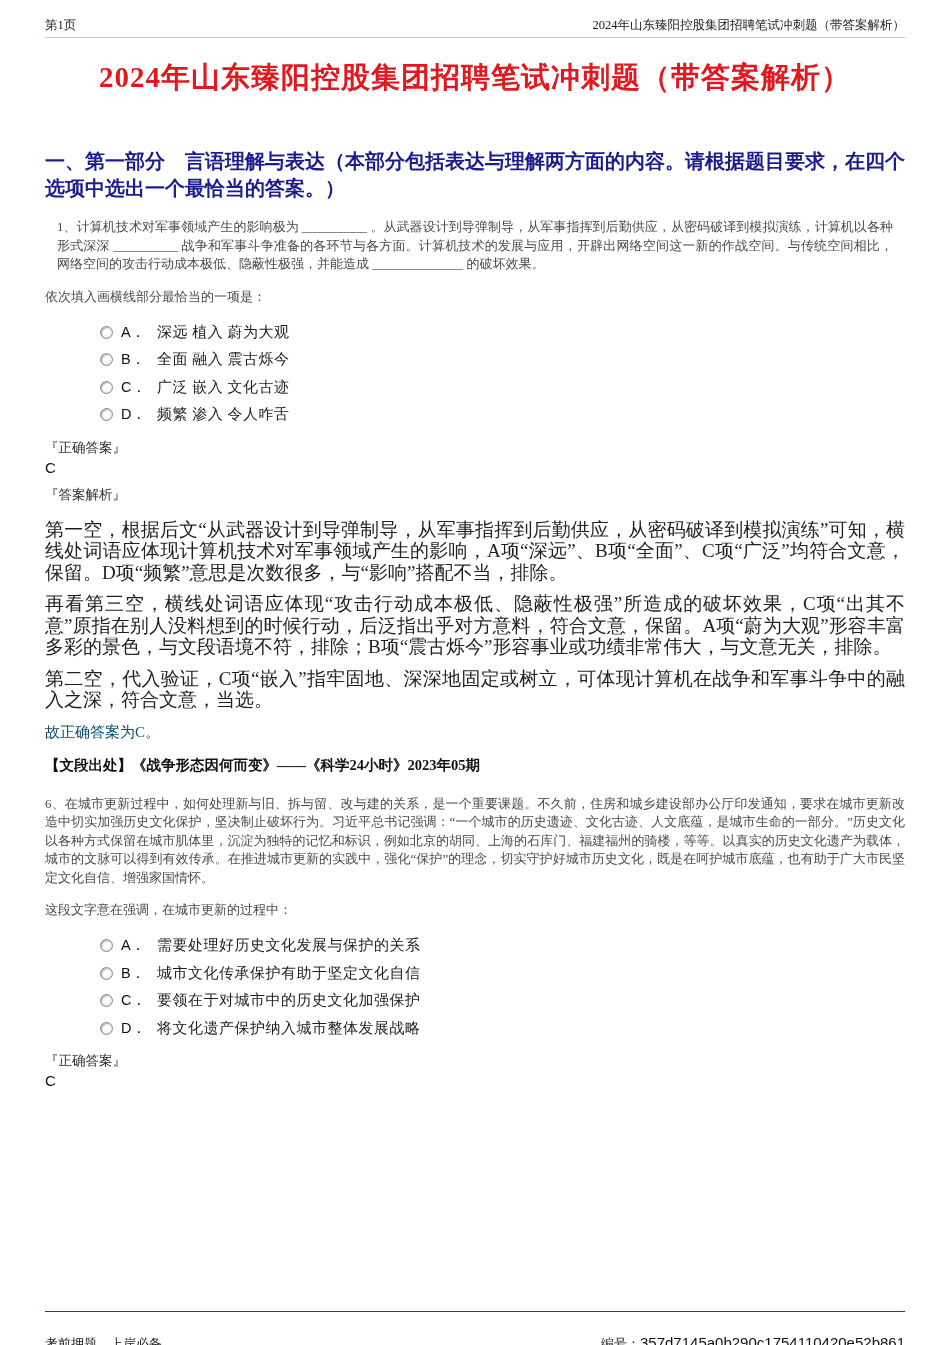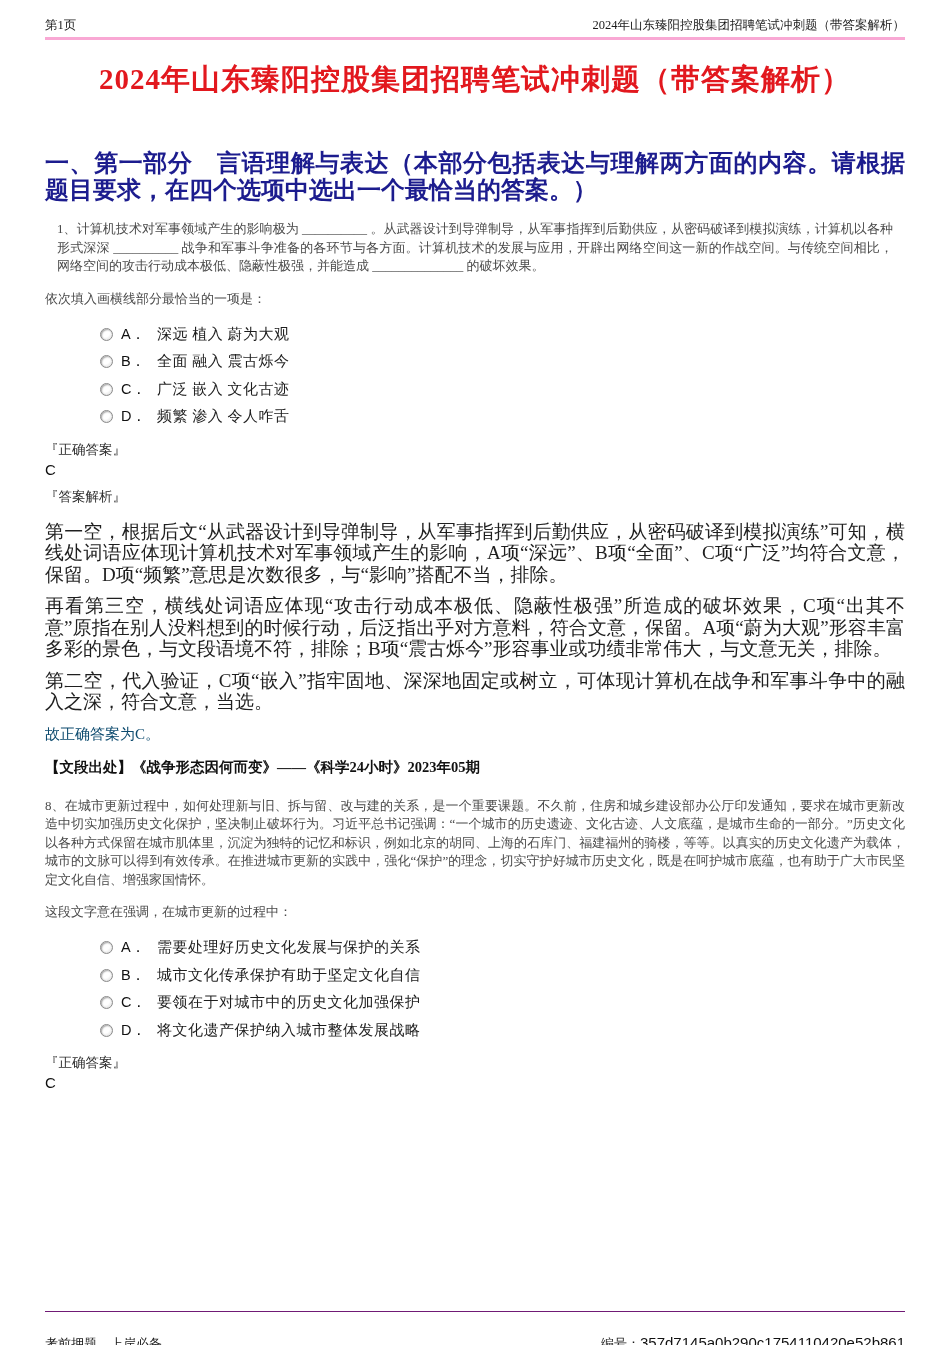--- a/index.html
+++ b/index.html
@@ -1,30 +1,30 @@
 <!DOCTYPE html>
 <html><head>
 <meta charset="utf-8">
 <style>
   html,body{margin:0;padding:0;background:#fff;}
   .page{position:relative;width:950px;height:1345px;background:#ffffff;overflow:hidden;
         font-family:"Liberation Serif","DejaVu Serif",serif;color:#222;}
   .inner{position:absolute;left:45px;right:45px;top:0;}
 
   .hdr{display:flex;justify-content:space-between;align-items:flex-end;
-       padding-top:17px;padding-bottom:3px;border-bottom:3px solid #f9a8d4;
+       padding-top:17px;padding-bottom:3px;border-bottom:1px solid #f9a8d4;
        font-size:12.5px;color:#1a1a1a;}
   .hdr .hdr-title{font-size:12.5px;}
 
   .title{margin:20px 0 0;text-align:center;font-size:29px;font-weight:bold;
          color:#e2181e;letter-spacing:1px;}
 
   .notice{margin:53px 6px 0;font-size:14px;line-height:22px;color:#222;text-align:justify;}
 
-  .section{margin:50px 0 0;font-size:24px;line-height:27px;font-weight:bold;
+  .section{margin:50px 0 0;font-size:20px;line-height:27px;font-weight:bold;
            color:#1c1c8e;text-align:justify;}
 
   .stem{margin:16px 12px 0;font-size:13px;line-height:18.5px;color:#4a4a4a;text-align:justify;}
   .stem2{margin:20px 0 0;}
   .prompt{margin:14px 0 0;font-size:13px;color:#4a4a4a;}
 
   .options{margin:13px 0 0;}
   .opt{display:flex;align-items:center;height:27.5px;padding-left:55px;}
   .radio{width:11px;height:11px;border-radius:50%;border:1px solid #8a8a8a;
          background:radial-gradient(circle at 35% 30%, #ffffff 45%, #d6d6d6);
@@ -96,21 +96,21 @@
 
       <p class="para">第一空，根据后文“从武器设计到导弹制导，从军事指挥到后勤供应，从密码破译到模拟演练”可知，横线处词语应体现计算机技术对军事领域产生的影响，A项“深远”、B项“全面”、C项“广泛”均符合文意，保留。D项“频繁”意思是次数很多，与“影响”搭配不当，排除。</p>
       <p class="para tight">再看第三空，横线处词语应体现“攻击行动成本极低、隐蔽性极强”所造成的破坏效果，C项“出其不意”原指在别人没料想到的时候行动，后泛指出乎对方意料，符合文意，保留。A项“蔚为大观”形容丰富多彩的景色，与文段语境不符，排除；B项“震古烁今”形容事业或功绩非常伟大，与文意无关，排除。</p>
       <p class="para tight">第二空，代入验证，C项“嵌入”指牢固地、深深地固定或树立，可体现计算机在战争和军事斗争中的融入之深，符合文意，当选。</p>
 
       <p class="conclusion">故正确答案为C。</p>
       <p class="source">【文段出处】《战争形态因何而变》——《科学24小时》2023年05期</p>
     </div>
 
     <div>
-      <p class="stem stem2">8、在城市更新过程中，如何处理新与旧、拆与留、改与建的关系，是一个重要课题。不久前，住房和城乡建设部办公厅印发通知，要求在城市更新改造中切实加强历史文化保护，坚决制止破坏行为。习近平总书记强调：“一个城市的历史遗迹、文化古迹、人文底蕴，是城市生命的一部分。”历史文化以各种方式保留在城市肌体里，沉淀为独特的记忆和标识，例如北京的胡同、上海的石库门、福建福州的骑楼，等等。以真实的历史文化遗产为载体，城市的文脉可以得到有效传承。在推进城市更新的实践中，强化“保护”的理念，切实守护好城市历史文化，既是在呵护城市底蕴，也有助于广大市民坚定文化自信、增强家国情怀。</p>
+      <p class="stem stem2">6、在城市更新过程中，如何处理新与旧、拆与留、改与建的关系，是一个重要课题。不久前，住房和城乡建设部办公厅印发通知，要求在城市更新改造中切实加强历史文化保护，坚决制止破坏行为。习近平总书记强调：“一个城市的历史遗迹、文化古迹、人文底蕴，是城市生命的一部分。”历史文化以各种方式保留在城市肌体里，沉淀为独特的记忆和标识，例如北京的胡同、上海的石库门、福建福州的骑楼，等等。以真实的历史文化遗产为载体，城市的文脉可以得到有效传承。在推进城市更新的实践中，强化“保护”的理念，切实守护好城市历史文化，既是在呵护城市底蕴，也有助于广大市民坚定文化自信、增强家国情怀。</p>
       <p class="prompt">这段文字意在强调，在城市更新的过程中：</p>
 
       <div class="options">
         <div class="opt">
           <span class="radio"></span>
           <span class="letter">A．</span>
           <span class="otext">需要处理好历史文化发展与保护的关系</span>
         </div>
         <div class="opt">
           <span class="radio"></span>

